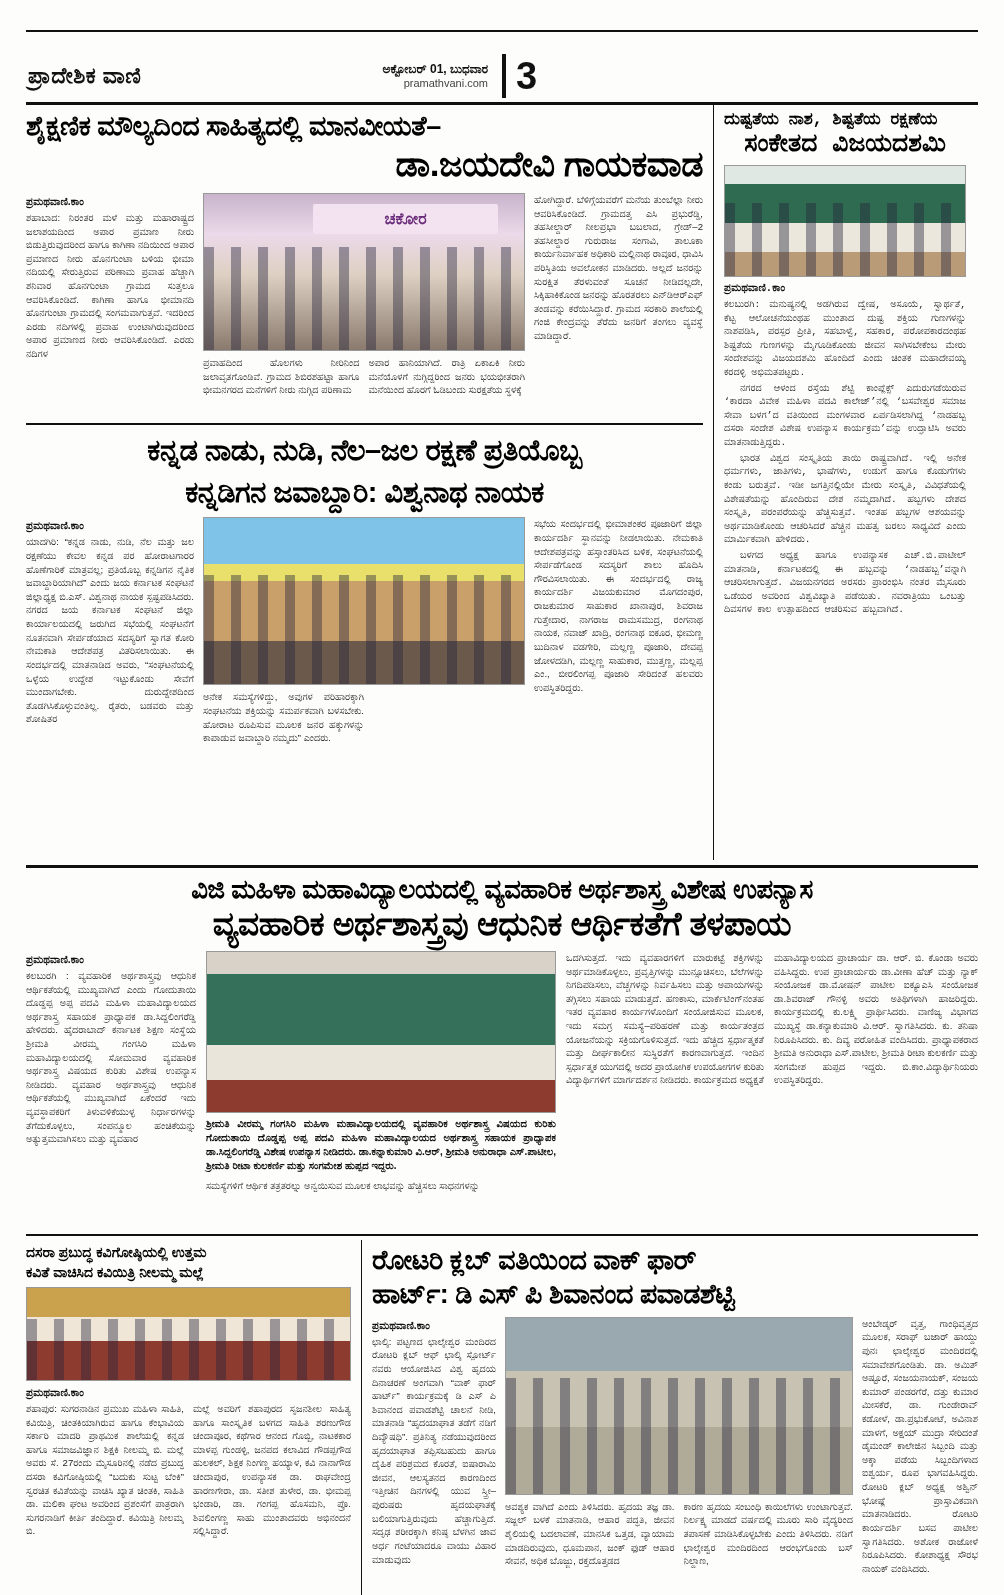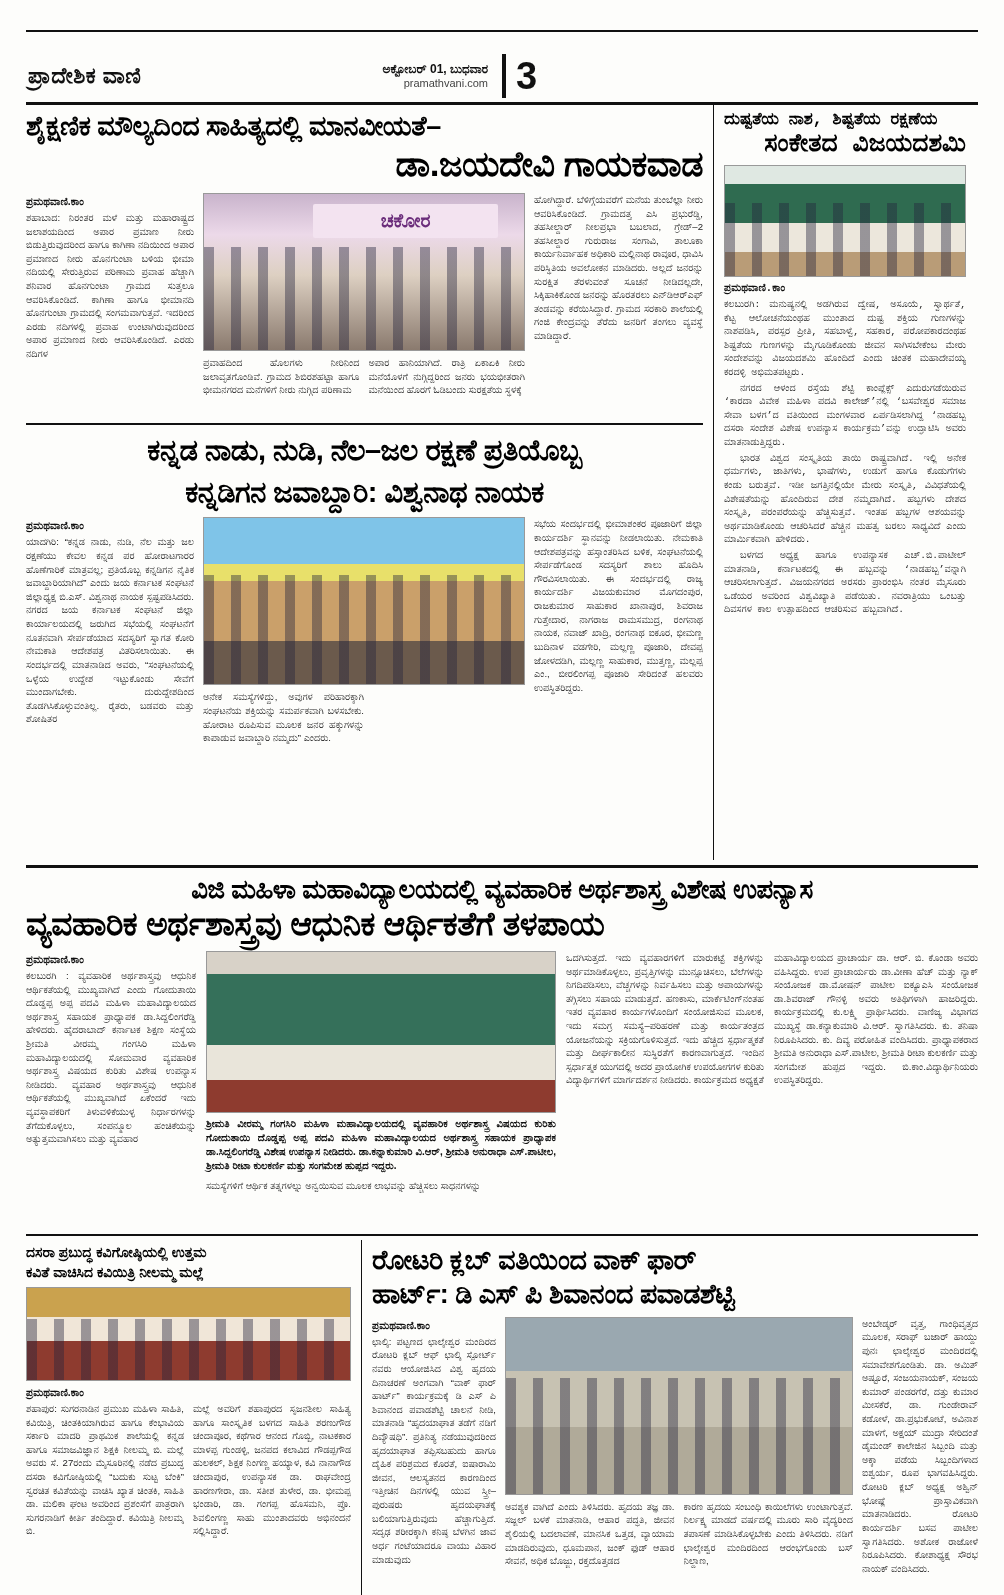--- a/index.html
+++ b/index.html
@@ -39,43 +39,43 @@
   .a1-c4{flex:1;}
   .a1-sub{display:flex;gap:9px;margin-top:5px;flex:1;}
   .a1-sub .bt{width:50%;}
   
   .photo{position:relative;width:100%;border:1px solid #999;box-sizing:border-box;overflow:hidden;}
   .crowd::after{content:"";position:absolute;left:0;right:0;top:34%;bottom:0;
     background:repeating-linear-gradient(90deg,rgba(35,35,60,.42) 0 10px,rgba(255,255,255,0) 10px 27px);}
   .p1{height:158px;background:linear-gradient(180deg,#c9b4cc 0%,#ecd9e9 26%,#ddd0c2 52%,#94викor 0,#8a7a6e 100%);}
   .p1{background:linear-gradient(180deg,#c9b4cc 0%,#ecd9e9 26%,#ddd0c2 52%,#8a7a6e 100%);}
   .p1-banner{position:absolute;top:10px;left:34%;right:8%;background:#f3e3f0;text-align:center;
-    font-weight:bold;color:#6b2d7b;font-size:19px;padding:6px 0;border-radius:2px;}
+    font-weight:bold;color:#6b2d7b;font-size:16px;padding:6px 0;border-radius:2px;}
   .p2r{height:112px;background:linear-gradient(180deg,#dfe8e2 0 16%,#2f6b50 16% 52%,#ece7dc 52% 78%,#b99c77 78% 100%);}
   .p3{height:168px;background:linear-gradient(180deg,#7fc4e8 0 28%,#e8e06a 28% 38%,#caa06a 38% 74%,#6b5a4c 74% 100%);}
   .p4{height:162px;background:linear-gradient(180deg,#d8d2c8 0 14%,#35705a 14% 58%,#e9e5da 58% 80%,#8e3b2f 80% 100%);}
   .p5{height:94px;background:linear-gradient(180deg,#caa24e 0 32%,#f0e6d8 32% 58%,#8e3b2f 58% 100%);}
   .p6{height:178px;background:linear-gradient(180deg,#9aa8b0 0 30%,#c7c2b2 30% 62%,#b0aa99 62% 100%);}
   
   .a2-h{font-size:29px;text-align:center;letter-spacing:-.5px;margin:8px 0 0 0;line-height:1.18;}
   .a2-body{display:flex;gap:9px;height:302px;margin-top:8px;}
   .a2-c1{width:168px;}
   .a2-mid{width:322px;display:flex;flex-direction:column;}
   .a2-c4{flex:1;}
   .a2-sub{display:flex;gap:9px;margin-top:5px;flex:1;}
   .a2-sub .bt{width:50%;}
   
   .a2r-h1{font-size:16.5px;text-align:left;margin:5px 0 1px 0;}
-  .a2r-h2{font-size:25px;text-align:right;margin:0 0 6px 0;}
+  .a2r-h2{font-size:25px;text-align:center;margin:0 0 6px 0;}
   .a2r-body{height:562px;overflow:hidden;margin-top:4px;}
   .a2r-body p{margin:0 0 2px 0;text-indent:16px;}
   .a2r-body p.first{text-indent:0;}
   
   .a4-h1{font-size:26px;text-align:center;letter-spacing:-.5px;margin:6px 0 0 0;}
-  .a4-h2{font-size:33px;letter-spacing:-.5px;margin:0 0 7px 0;}
+  .a4-h2{font-size:33px;text-align:center;letter-spacing:-.5px;margin:0 0 7px 0;}
   .a4-body{display:flex;gap:10px;height:278px;}
   .a4-c1{width:170px;}
   .a4-mid{width:350px;display:flex;flex-direction:column;}
   .a4-cap{font-weight:bold;font-size:10px;line-height:1.4;text-align:justify;margin-top:4px;}
   .a4-strip{margin-top:6px;}
   .a4-c3{width:198px;}
   .a4-c4{flex:1;}
   
   .botzone{display:flex;margin-top:4px;height:392px;}
   .a5{width:336px;border-right:1px solid #111;padding-right:10px;box-sizing:border-box;}
@@ -174,21 +174,21 @@
     <div class="a4-h1 hl">ವಿಜಿ ಮಹಿಳಾ ಮಹಾವಿದ್ಯಾಲಯದಲ್ಲಿ ವ್ಯವಹಾರಿಕ ಅರ್ಥಶಾಸ್ತ್ರ ವಿಶೇಷ ಉಪನ್ಯಾಸ</div>
     <div class="a4-h2 hl">ವ್ಯವಹಾರಿಕ ಅರ್ಥಶಾಸ್ತ್ರವು ಆಧುನಿಕ ಆರ್ಥಿಕತೆಗೆ ತಳಪಾಯ</div>
     <div class="a4-body">
       <div class="col a4-c1">
         <div class="byline">ಪ್ರಮಥವಾಣಿ.ಕಾಂ</div>
         <div class="bt">ಕಲಬುರಗಿ : ವ್ಯವಹಾರಿಕ ಅರ್ಥಶಾಸ್ತ್ರವು ಆಧುನಿಕ ಆರ್ಥಿಕತೆಯಲ್ಲಿ ಮುಖ್ಯವಾಗಿದೆ ಎಂದು ಗೋದುತಾಯಿ ದೊಡ್ಡಪ್ಪ ಅಪ್ಪ ಪದವಿ ಮಹಿಳಾ ಮಹಾವಿದ್ಯಾಲಯದ ಅರ್ಥಶಾಸ್ತ್ರ ಸಹಾಯಕ ಪ್ರಾಧ್ಯಾಪಕ ಡಾ.ಸಿದ್ದಲಿಂಗರೆಡ್ಡಿ ಹೇಳಿದರು. ಹೈದರಾಬಾದ್ ಕರ್ನಾಟಕ ಶಿಕ್ಷಣ ಸಂಸ್ಥೆಯ ಶ್ರೀಮತಿ ವೀರಮ್ಮ ಗಂಗಸಿರಿ ಮಹಿಳಾ ಮಹಾವಿದ್ಯಾಲಯದಲ್ಲಿ ಸೋಮವಾರ ವ್ಯವಹಾರಿಕ ಅರ್ಥಶಾಸ್ತ್ರ ವಿಷಯದ ಕುರಿತು ವಿಶೇಷ ಉಪನ್ಯಾಸ ನೀಡಿದರು. ವ್ಯವಹಾರ ಅರ್ಥಶಾಸ್ತ್ರವು ಆಧುನಿಕ ಆರ್ಥಿಕತೆಯಲ್ಲಿ ಮುಖ್ಯವಾಗಿದೆ ಏಕೆಂದರೆ ಇದು ವ್ಯವಸ್ಥಾಪಕರಿಗೆ ತಿಳುವಳಿಕೆಯುಳ್ಳ ನಿರ್ಧಾರಗಳನ್ನು ತೆಗೆದುಕೊಳ್ಳಲು, ಸಂಪನ್ಮೂಲ ಹಂಚಿಕೆಯನ್ನು ಅತ್ಯುತ್ತಮವಾಗಿಸಲು ಮತ್ತು ವ್ಯವಹಾರ</div>
       </div>
       <div class="a4-mid">
         <div class="photo p4"></div>
         <div class="a4-cap">ಶ್ರೀಮತಿ ವೀರಮ್ಮ ಗಂಗಸಿರಿ ಮಹಿಳಾ ಮಹಾವಿದ್ಯಾಲಯದಲ್ಲಿ ವ್ಯವಹಾರಿಕ ಅರ್ಥಶಾಸ್ತ್ರ ವಿಷಯದ ಕುರಿತು ಗೋದುತಾಯಿ ದೊಡ್ಡಪ್ಪ ಅಪ್ಪ ಪದವಿ ಮಹಿಳಾ ಮಹಾವಿದ್ಯಾಲಯದ ಅರ್ಥಶಾಸ್ತ್ರ ಸಹಾಯಕ ಪ್ರಾಧ್ಯಾಪಕ ಡಾ.ಸಿದ್ದಲಿಂಗರೆಡ್ಡಿ ವಿಶೇಷ ಉಪನ್ಯಾಸ ನೀಡಿದರು. ಡಾ.ಕನ್ನಾಕುಮಾರಿ ವಿ.ಆರ್, ಶ್ರೀಮತಿ ಅನುರಾಧಾ ಎಸ್.ಪಾಟೀಲ, ಶ್ರೀಮತಿ ರೀಟಾ ಕುಲಕರ್ಣಿ ಮತ್ತು ಸಂಗಮೇಶ ಹುಪ್ಪದ ಇದ್ದರು.</div>
-        <div class="bt a4-strip">ಸಮಸ್ಯೆಗಳಿಗೆ ಆರ್ಥಿಕ ತತ್ನಗಳಲ್ನು ಅನ್ವಯಿಸುವ ಮೂಲಕ ಲಾಭವನ್ನು ಹೆಚ್ಚಿಸಲು ಸಾಧನಗಳನ್ನು</div>
+        <div class="bt a4-strip">ಸಮಸ್ಯೆಗಳಿಗೆ ಆರ್ಥಿಕ ತತ್ರತರಲ್ನು ಅನ್ವಯಿಸುವ ಮೂಲಕ ಲಾಭವನ್ನು ಹೆಚ್ಚಿಸಲು ಸಾಧನಗಳನ್ನು</div>
       </div>
       <div class="col a4-c3 bt">ಒದಗಿಸುತ್ತದೆ. ಇದು ವ್ಯವಹಾರಗಳಿಗೆ ಮಾರುಕಟ್ಟೆ ಶಕ್ತಿಗಳನ್ನು ಅರ್ಥಮಾಡಿಕೊಳ್ಳಲು, ಪ್ರವೃತ್ತಿಗಳನ್ನು ಮುನ್ಸೂಚಿಸಲು, ಬೆಲೆಗಳನ್ನು ನಿಗದಿಪಡಿಸಲು, ವೆಚ್ಚಗಳನ್ನು ನಿರ್ವಹಿಸಲು ಮತ್ತು ಅಪಾಯಗಳನ್ನು ತಗ್ಗಿಸಲು ಸಹಾಯ ಮಾಡುತ್ತದೆ. ಹಣಕಾಸು, ಮಾರ್ಕೆಟಿಂಗ್‌ನಂತಹ ಇತರ ವ್ಯವಹಾರ ಕಾರ್ಯಗಳೊಂದಿಗೆ ಸಂಯೋಜಿಸುವ ಮೂಲಕ, ಇದು ಸಮಗ್ರ ಸಮಸ್ಯೆ–ಪರಿಹರಣೆ ಮತ್ತು ಕಾರ್ಯತಂತ್ರದ ಯೋಜನೆಯನ್ನು ಸಕ್ರಿಯಗೊಳಿಸುತ್ತದೆ. ಇದು ಹೆಚ್ಚಿದ ಸ್ಪರ್ಧಾತ್ಮಕತೆ ಮತ್ತು ದೀರ್ಘಕಾಲೀನ ಸುಸ್ಥಿರತೆಗೆ ಕಾರಣವಾಗುತ್ತದೆ. ಇಂದಿನ ಸ್ಪರ್ಧಾತ್ಮಕ ಯುಗದಲ್ಲಿ ಅದರ ಪ್ರಾಯೋಗಿಕ ಉಪಯೋಗಗಳ ಕುರಿತು ವಿದ್ಯಾರ್ಥಿಗಳಿಗೆ ಮಾರ್ಗದರ್ಶನ ನೀಡಿದರು. ಕಾರ್ಯಕ್ರಮದ ಅಧ್ಯಕ್ಷತೆ</div>
       <div class="col a4-c4 bt">ಮಹಾವಿದ್ಯಾಲಯದ ಪ್ರಾಚಾರ್ಯ ಡಾ. ಆರ್. ಬಿ. ಕೊಂಡಾ ಅವರು ವಹಿಸಿದ್ದರು. ಉಪ ಪ್ರಾಚಾರ್ಯರು ಡಾ.ವೀಣಾ ಹೆಚ್ ಮತ್ತು ನ್ಯಾಕ್ ಸಂಯೋಜಕ ಡಾ.ಮೋಷನ್ ಪಾಟೀಲ ಐಕ್ಯೂಎಸಿ ಸಂಯೋಜಕ ಡಾ.ಶಿವರಾಜ್ ಗೌನಳ್ಳಿ ಅವರು ಅತಿಥಿಗಳಾಗಿ ಹಾಜರಿದ್ದರು. ಕಾರ್ಯಕ್ರಮದಲ್ಲಿ ಕು.ಲಕ್ಷ್ಮಿ ಪ್ರಾರ್ಥಿಸಿದರು. ವಾಣಿಜ್ಯ ವಿಭಾಗದ ಮುಖ್ಯಸ್ಥೆ ಡಾ.ಕನ್ಯಾಕುಮಾರಿ ವಿ.ಆರ್. ಸ್ವಾಗತಿಸಿದರು. ಕು. ತನಿಷಾ ನಿರೂಪಿಸಿದರು. ಕು. ದಿವ್ಯ ಪರೋಹಿತ ವಂದಿಸಿದರು. ಪ್ರಾಧ್ಯಾಪಕರಾದ ಶ್ರೀಮತಿ ಅನುರಾಧಾ ಎಸ್.ಪಾಟೀಲ, ಶ್ರೀಮತಿ ರೀಟಾ ಕುಲಕರ್ಣಿ ಮತ್ತು ಸಂಗಮೇಶ ಹುಪ್ಪದ ಇದ್ದರು. ಬಿ.ಕಾಂ.ವಿದ್ಯಾರ್ಥಿನಿಯರು ಉಪಸ್ಥಿತರಿದ್ದರು.</div>
     </div>
   </div>
 
   <div class="rule" style="margin:5px 0 0 0;"></div>
 
   <div class="botzone">
 

